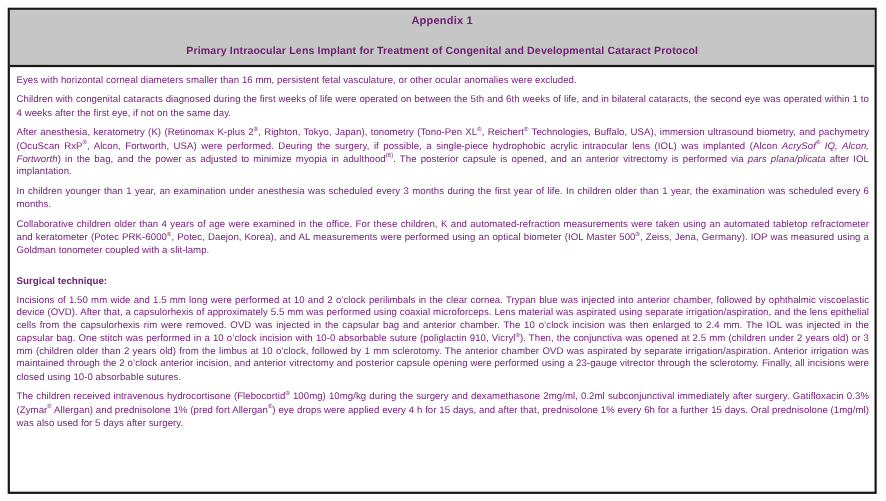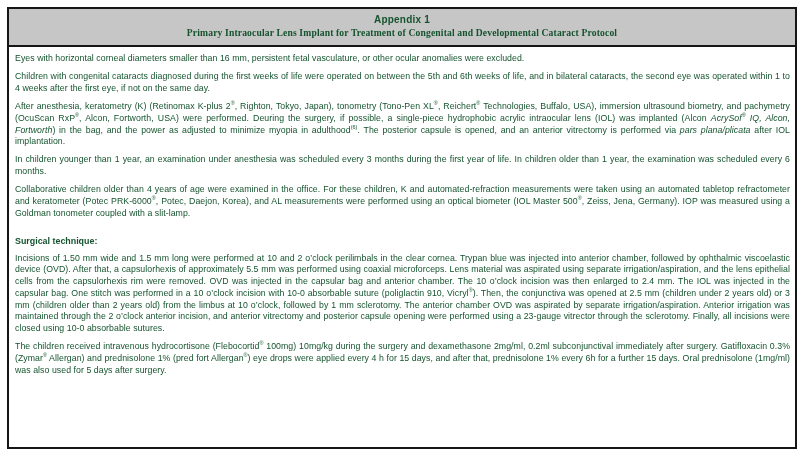--- a/index.html
+++ b/index.html
@@ -32,22 +32,21 @@
   }
   .appendix-label {
     font-weight: 700;
     font-size: 10px;
     letter-spacing: 0.2px;
   }
   .protocol-title {
     font-weight: 700;
     font-size: 9.6px;
     letter-spacing: 0.15px;
-    margin-top: 2px;
-    font-family: Liberation Serif, serif;
+    margin-top: 16px;
   }
   .table-body {
     flex: 1 1 auto;
     padding: 0px 5px 2px 6px;
     overflow: hidden;
   }
   .para {
     margin: 6.4px 0;
     font-size: 8.75px;
     line-height: 11.7px;
@@ -62,21 +61,21 @@
   sup {
     font-size: 0.62em;
     line-height: 0;
     vertical-align: super;
   }
   .it { font-style: italic; }
 </style>
 </head>
 <body style="background: rgb(255, 255, 255);">
 
-<div class="page" style="color: #14532d;">
+<div class="page" style="color: #701a75;">
   <div class="protocol-table" style="border-color: rgb(22, 22, 22);">
     <div class="table-header" style="background: rgb(198, 198, 198); border-bottom-color: rgb(22, 22, 22);">
       <div class="appendix-label">Appendix 1</div>
       <div class="protocol-title">Primary Intraocular Lens Implant for Treatment of Congenital and Developmental Cataract Protocol</div>
     </div>
     <div class="table-body">
         <p class="para"><span>Eyes with horizontal corneal diameters smaller than 16 mm, persistent fetal vasculature, or other ocular anomalies were excluded.</span></p>
         <p class="para"><span>Children with congenital cataracts diagnosed during the first weeks of life were operated on between the 5th and 6th weeks of life, and in bilateral cataracts, the second eye was operated within 1 to 4 weeks after the first eye, if not on the same day.</span></p>
         <p class="para"><span> After anesthesia, keratometry (K) (Retinomax K-plus 2</span><sup>®</sup><span>, Righton, Tokyo, Japan), tonometry (Tono-Pen XL</span><sup>®</sup><span>, Reichert</span><sup>®</sup><span> Technologies, Buffalo, USA), immersion ultrasound biometry, and pachymetry (OcuScan RxP</span><sup>®</sup><span>, Alcon, Fortworth, USA) were performed. Deuring the surgery, if possible, a single-piece hydrophobic acrylic intraocular lens (IOL) was implanted (Alcon </span><span class="it">AcrySof</span><sup class="it">®</sup><span class="it"> IQ, Alcon, Fortworth</span><span>) in the bag, and the power as adjusted to minimize myopia in adulthood</span><sup>(6)</sup><span>. The posterior capsule is opened, and an anterior vitrectomy is performed via </span><span class="it">pars plana/plicata</span><span> after IOL implantation.</span></p>
         <p class="para"><span>In children younger than 1 year, an examination under anesthesia was scheduled every 3 months during the first year of life. In children older than 1 year, the examination was scheduled every 6 months.</span></p>

